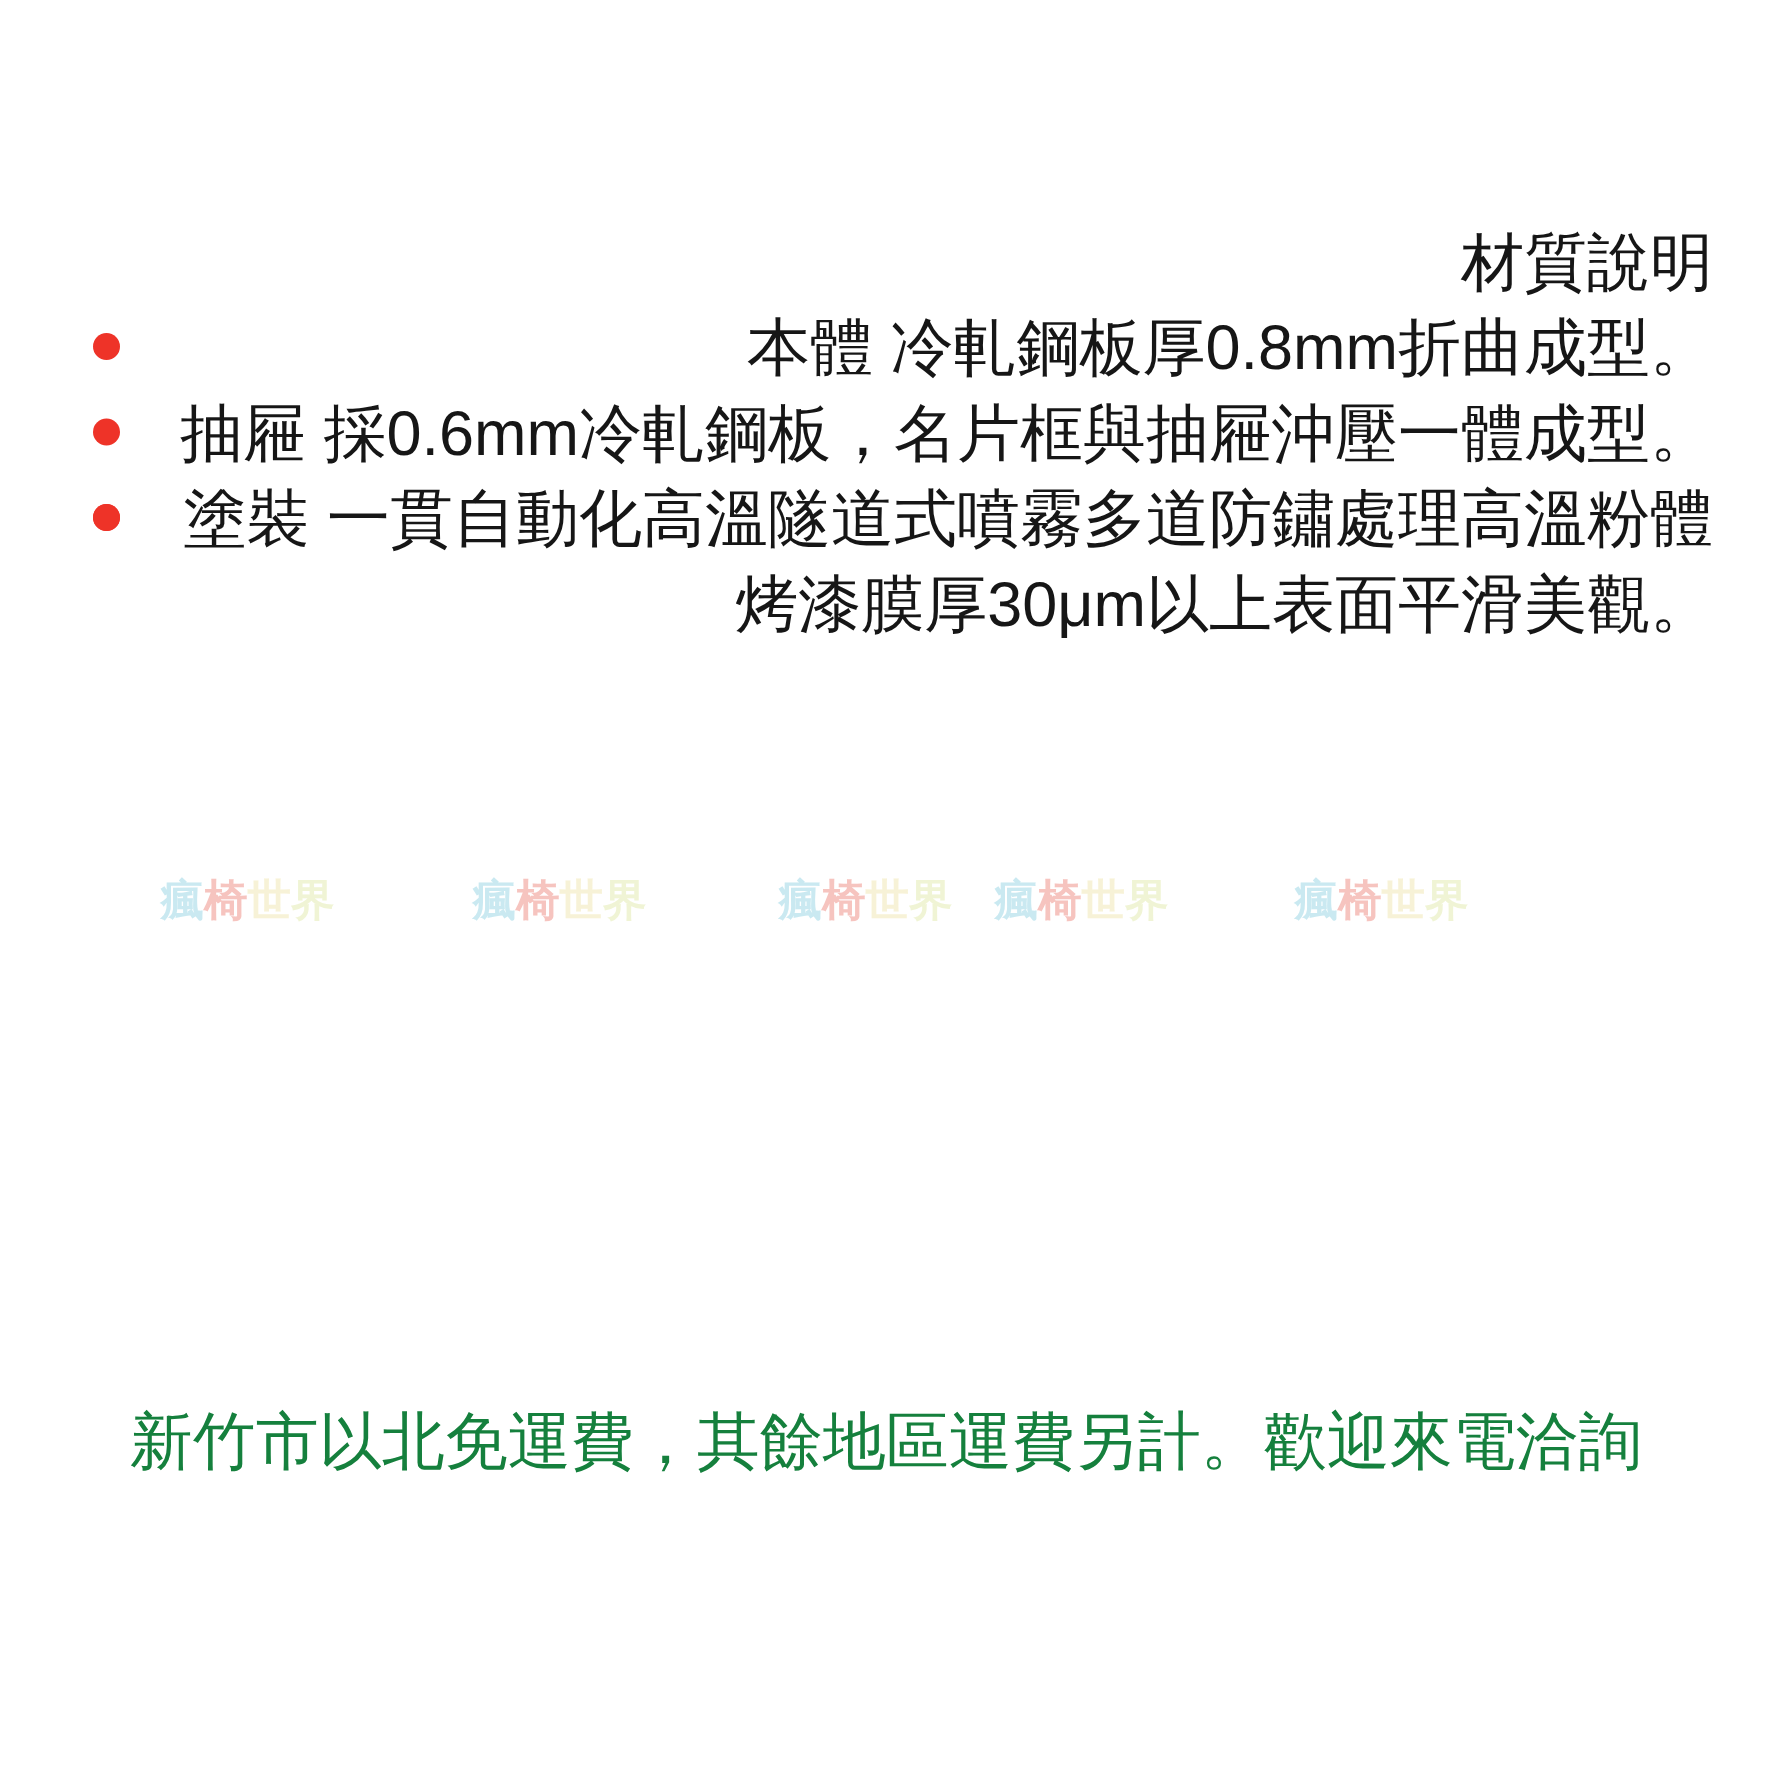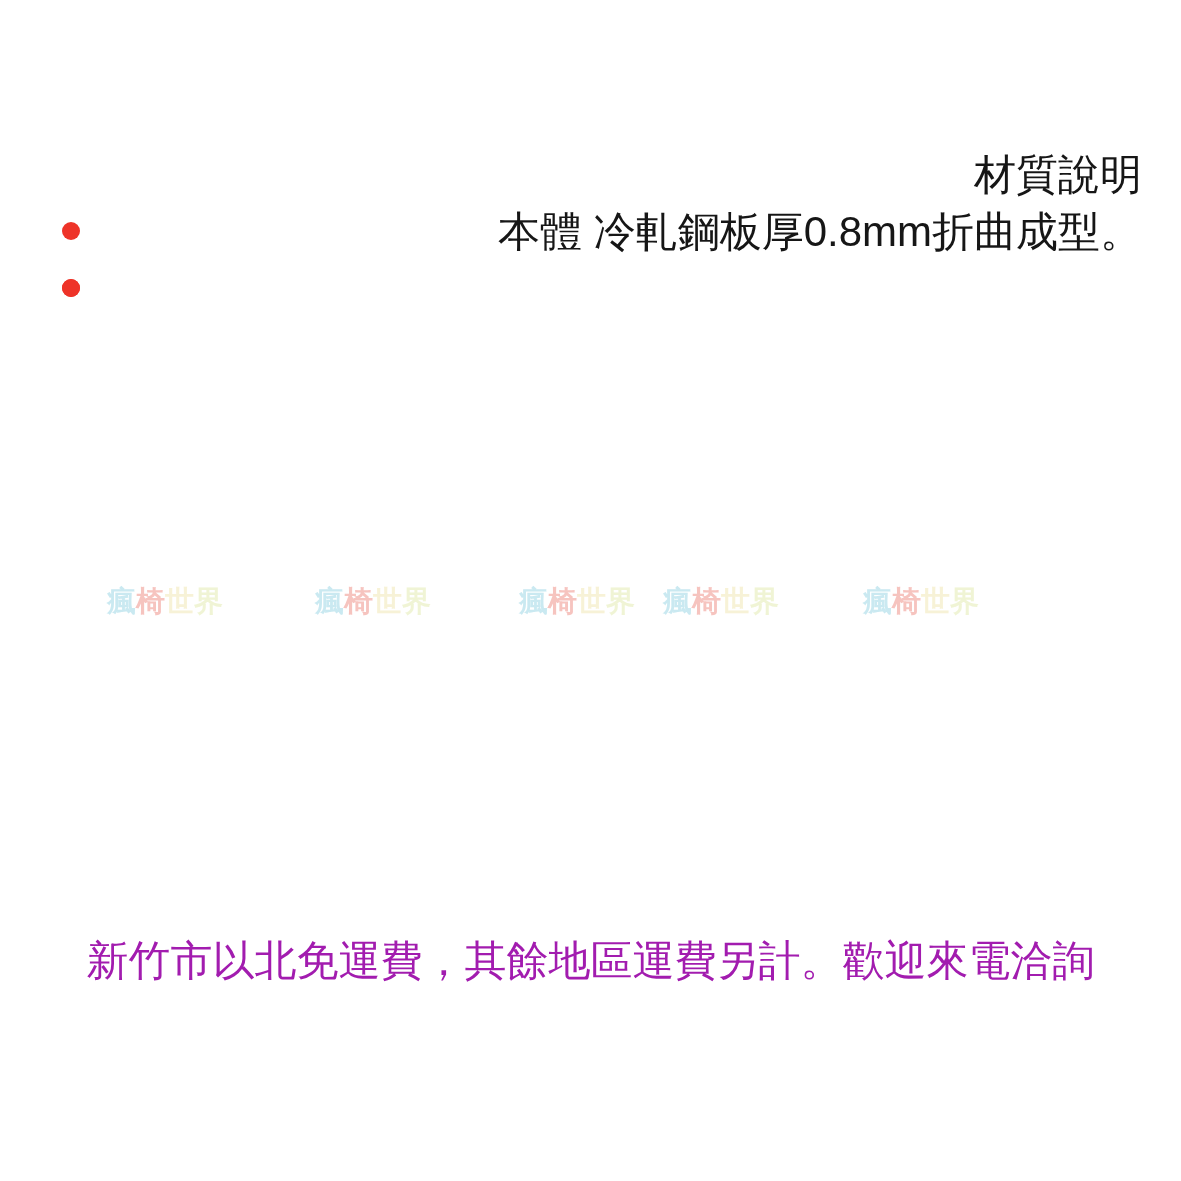--- a/index.html
+++ b/index.html
@@ -84,26 +84,28 @@
     font-weight: 700;
   }
 </style>
 </head>
 <body style="background: rgb(255, 255, 255); color: rgb(22, 22, 22);">
 
 <div class="doc">
   <h1>材質說明</h1>
   <ul>
     <li><span class="bullet-dot" style="background: rgb(238, 51, 40);"></span><span class="bullet-text">本體 冷軋鋼板厚0.8mm折曲成型。</span></li>
+    <li><span class="bullet-dot" style="background: rgb(238, 51, 40);"></span><span class="bullet-text">抽屜 採0.6mm冷軋鋼板，名片框與抽屜沖壓一體成型。</span></li>
     <li><span class="bullet-dot" style="background: rgb(238, 51, 40);"></span></li>
-    <li><span class="bullet-dot" style="background: rgb(238, 51, 40);"></span></li>
+    <li><span class="bullet-dot" style="background: rgb(238, 51, 40);"></span><span class="bullet-text">塗裝 一貫自動化高溫隧道式噴霧多道防鏽處理高溫粉體
+烤漆膜厚30μm以上表面平滑美觀。</span></li>
   </ul>
 </div>
 
-<div class="promo" style="color: #a21caf;">新竹市以北免運費，其餘地區運費另計。歡迎來電洽詢</div>
+<div class="promo" style="color: #15803d;">新竹市以北免運費，其餘地區運費另計。歡迎來電洽詢</div>
 
 <div class="watermark-layer">
     <span class="wm" style="left: 107px;"><span style="color: rgb(159, 216, 230);">瘋</span><span style="color: rgb(240, 148, 140);">椅</span><span style="color: rgb(242, 233, 184);">世</span><span style="color: rgb(228, 236, 180);">界</span></span>
     <span class="wm" style="left: 315px;"><span style="color: rgb(159, 216, 230);">瘋</span><span style="color: rgb(240, 148, 140);">椅</span><span style="color: rgb(242, 233, 184);">世</span><span style="color: rgb(228, 236, 180);">界</span></span>
     <span class="wm" style="left: 519px;"><span style="color: rgb(159, 216, 230);">瘋</span><span style="color: rgb(240, 148, 140);">椅</span><span style="color: rgb(242, 233, 184);">世</span><span style="color: rgb(228, 236, 180);">界</span></span>
     <span class="wm" style="left: 663px;"><span style="color: rgb(159, 216, 230);">瘋</span><span style="color: rgb(240, 148, 140);">椅</span><span style="color: rgb(242, 233, 184);">世</span><span style="color: rgb(228, 236, 180);">界</span></span>
     <span class="wm" style="left: 863px;"><span style="color: rgb(159, 216, 230);">瘋</span><span style="color: rgb(240, 148, 140);">椅</span><span style="color: rgb(242, 233, 184);">世</span><span style="color: rgb(228, 236, 180);">界</span></span>
   </div>
 
 </body></html>

